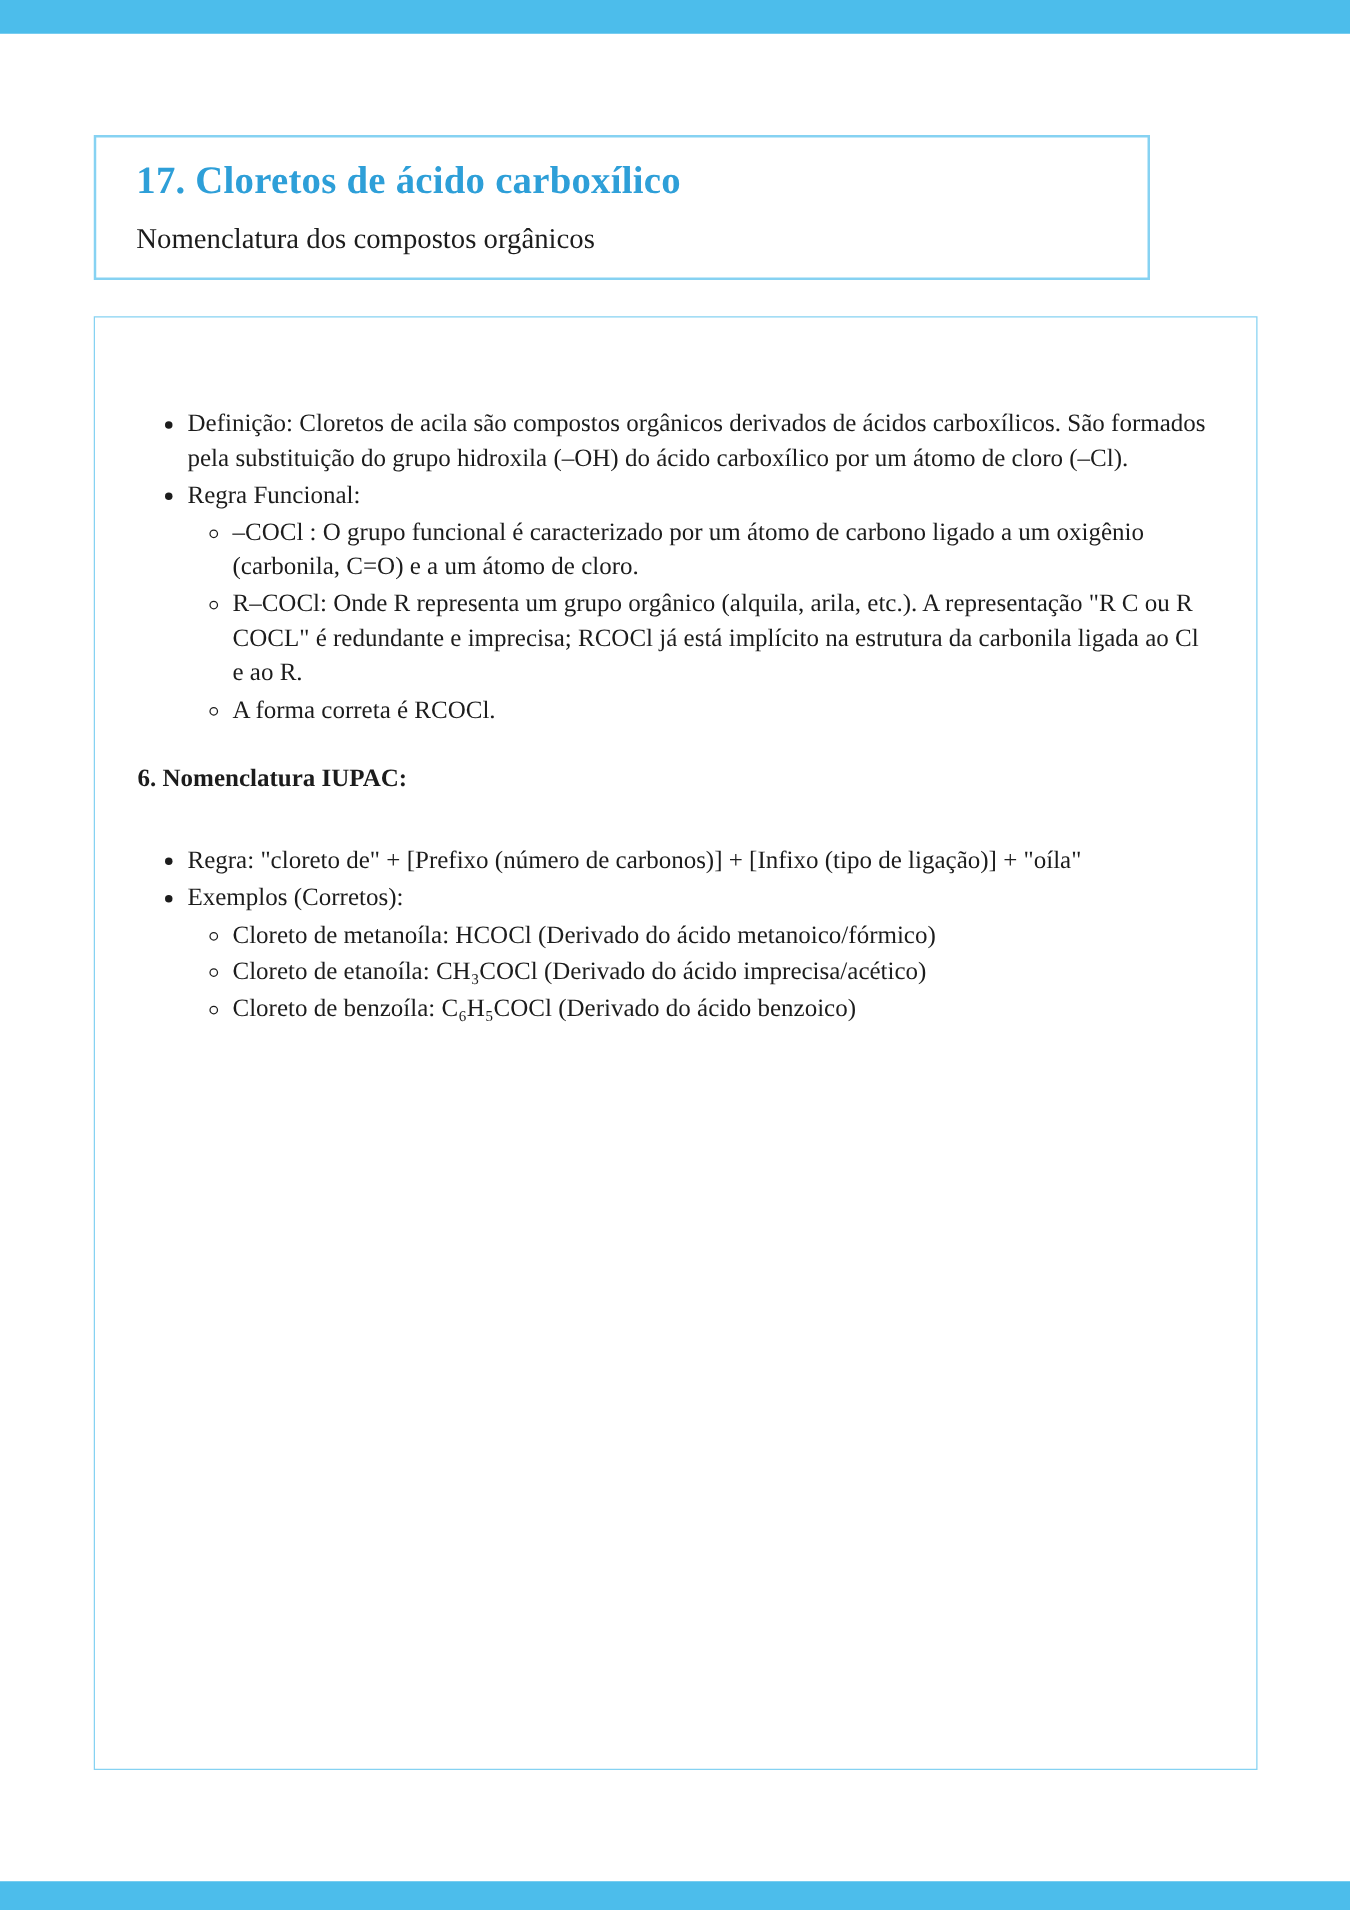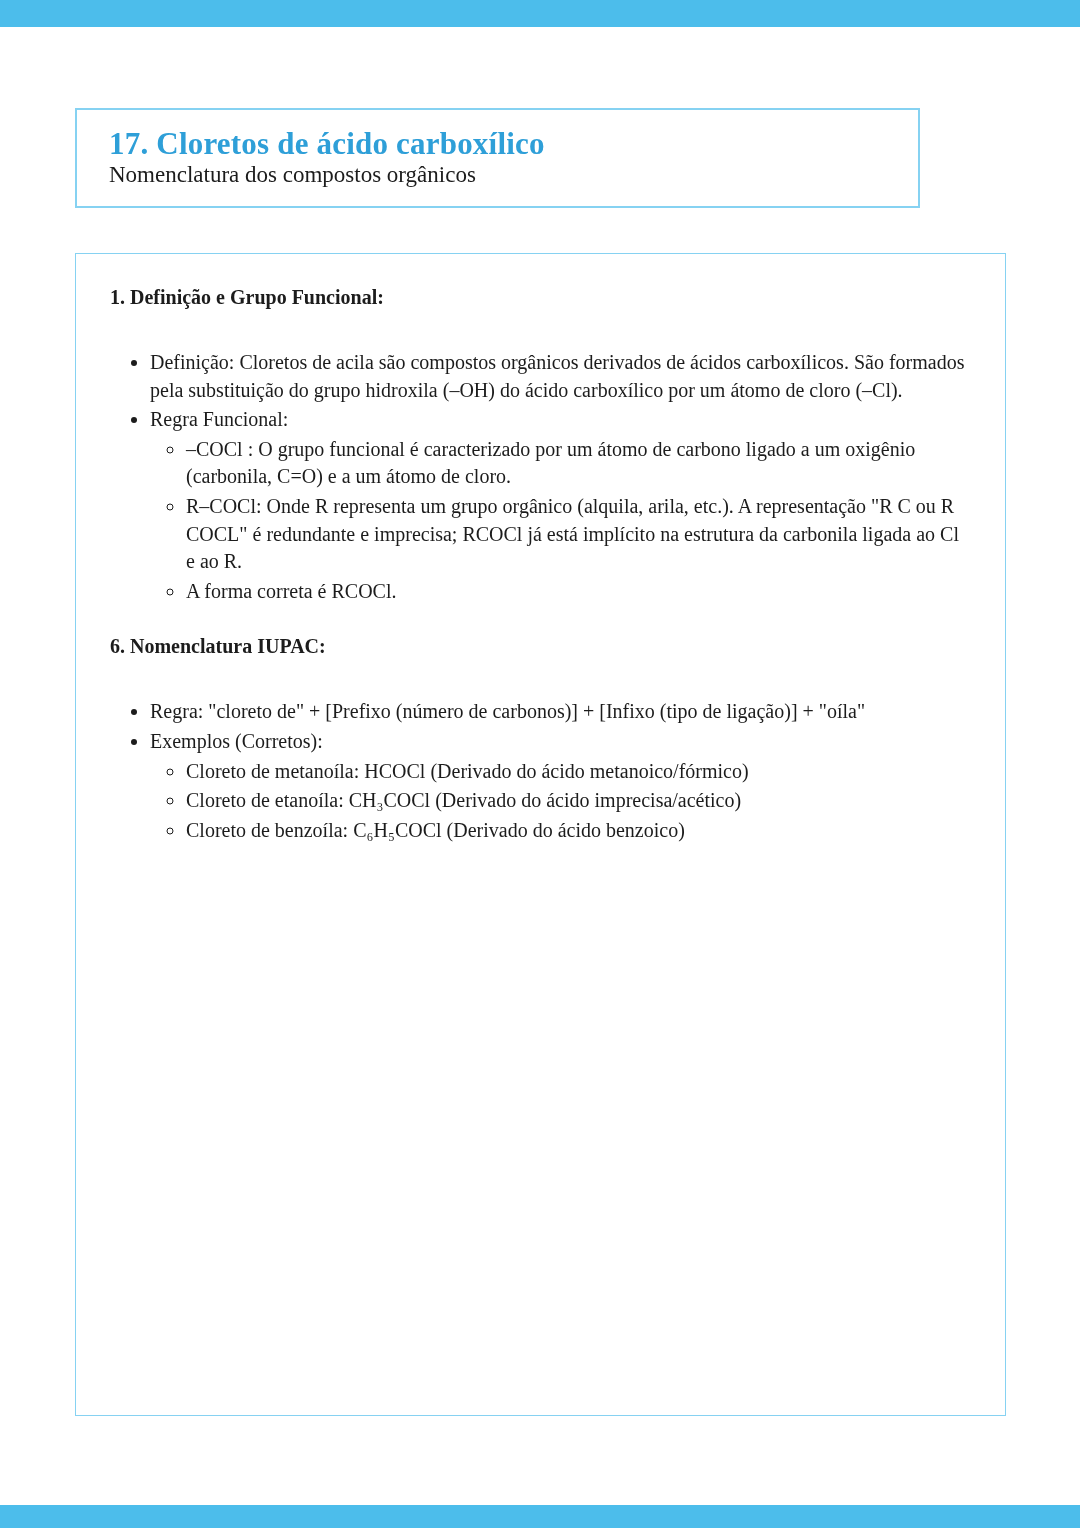--- a/index.html
+++ b/index.html
@@ -38,21 +38,21 @@
     background: #ffffff;
   }
   .title-box h1 {
     margin: 0;
     font-size: 31px;
     font-weight: bold;
     color: var(--title-blue);
     letter-spacing: 0.2px;
   }
   .title-box .subtitle {
-    margin-top: 0;
+    margin-top: 16px;
     font-size: 23px;
     color: var(--text);
   }
 
   .content-box {
     position: absolute;
     left: 75px;
     top: 253px;
     width: 931px;
     height: 1163px;
@@ -88,21 +88,20 @@
 
 <div class="accent-bar top"></div>
 
 <div class="title-box">
   <h1>17. Cloretos de ácido carboxílico</h1>
   <div class="subtitle">Nomenclatura dos compostos orgânicos</div>
 </div>
 
 <div class="content-box">
 
-  <h2 class="section-heading">1. Definição e Grupo Funcional:</h2>
 
   <ul class="bullets">
     <li>
       <span>Definição: Cloretos de acila são compostos orgânicos derivados de ácidos carboxílicos. São formados pela substituição do grupo hidroxila (–OH) do ácido carboxílico por um átomo de cloro (–Cl).</span>
     </li>
     <li>
       <span>Regra Funcional:</span>
       <ul class="sub-bullets">
         <li>
           <span>–COCl : O grupo funcional é caracterizado por um átomo de carbono ligado a um oxigênio (carbonila, C=O) e a um átomo de cloro.</span>

